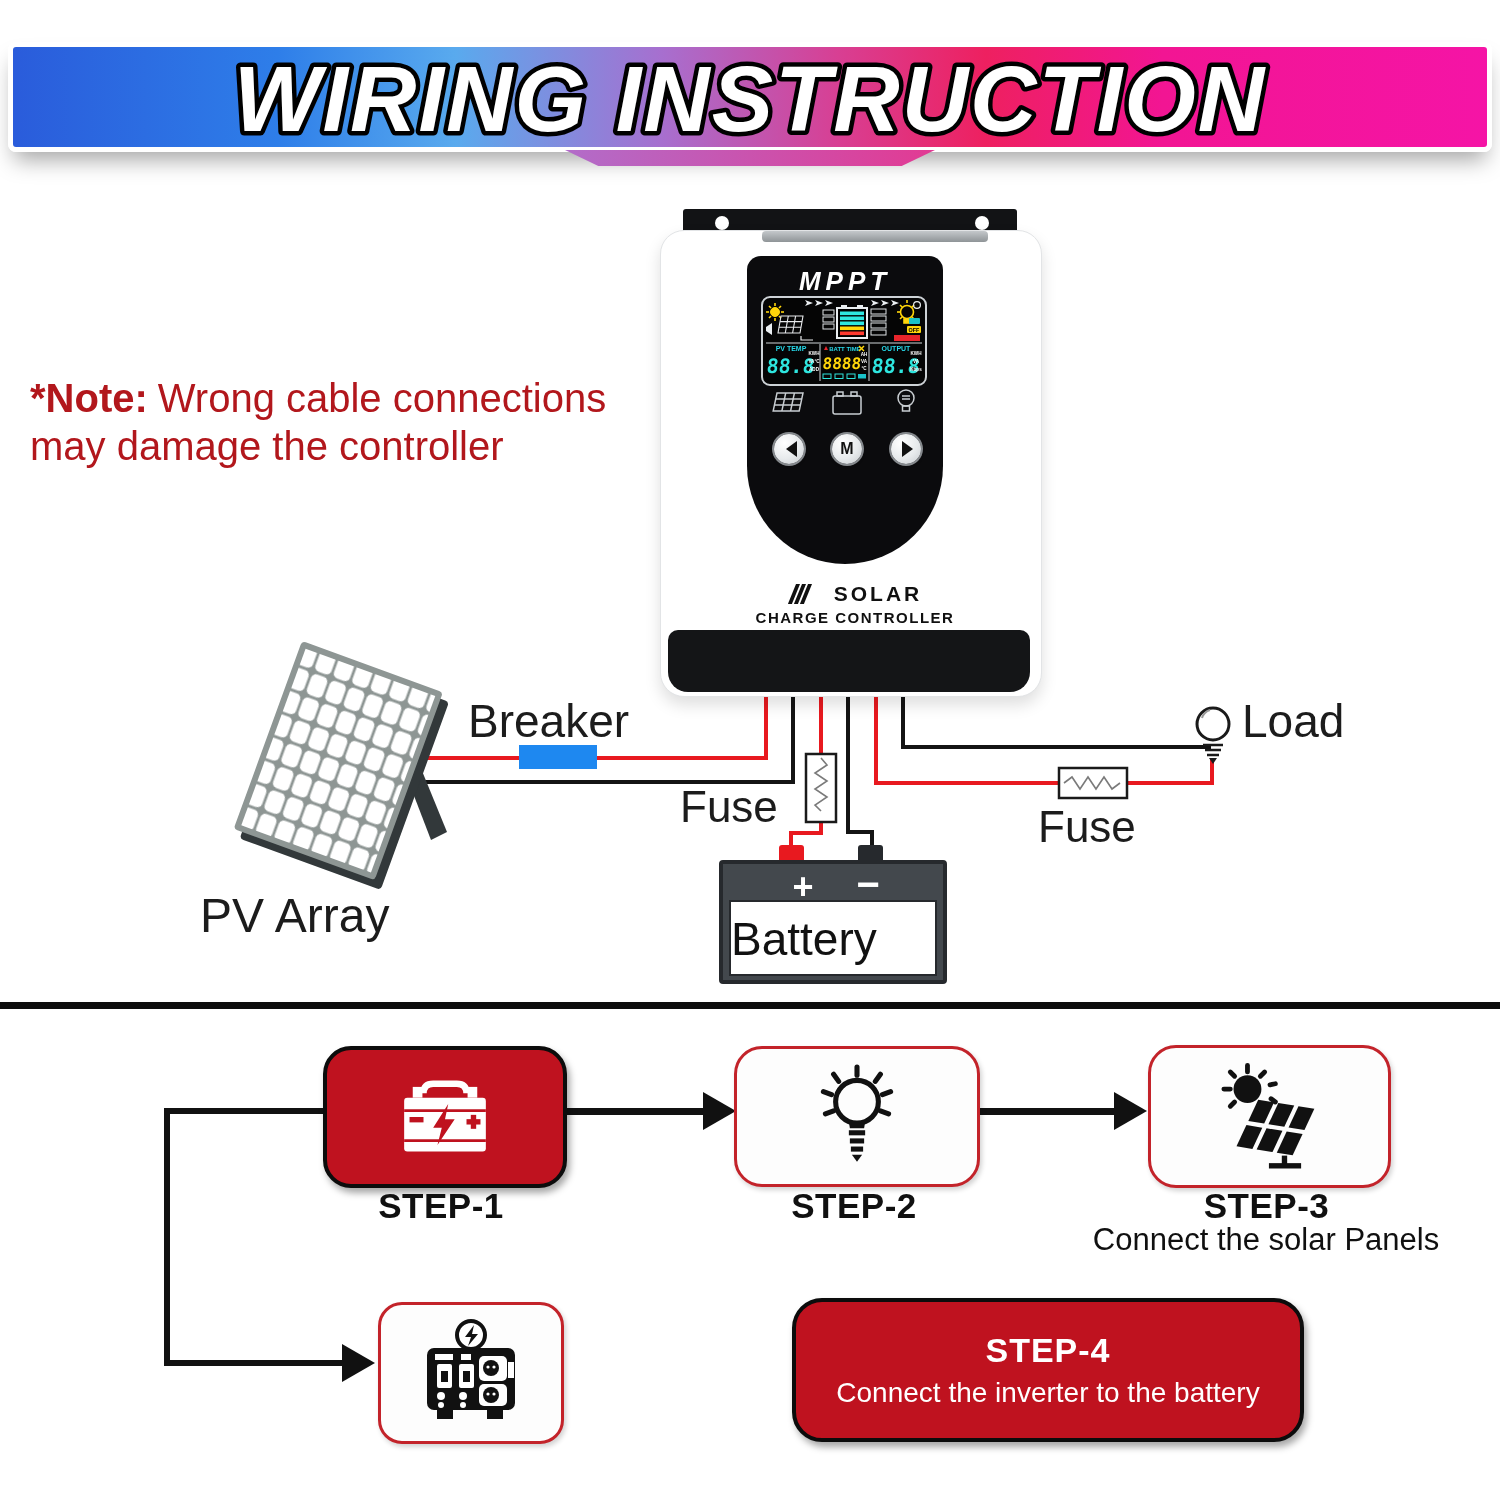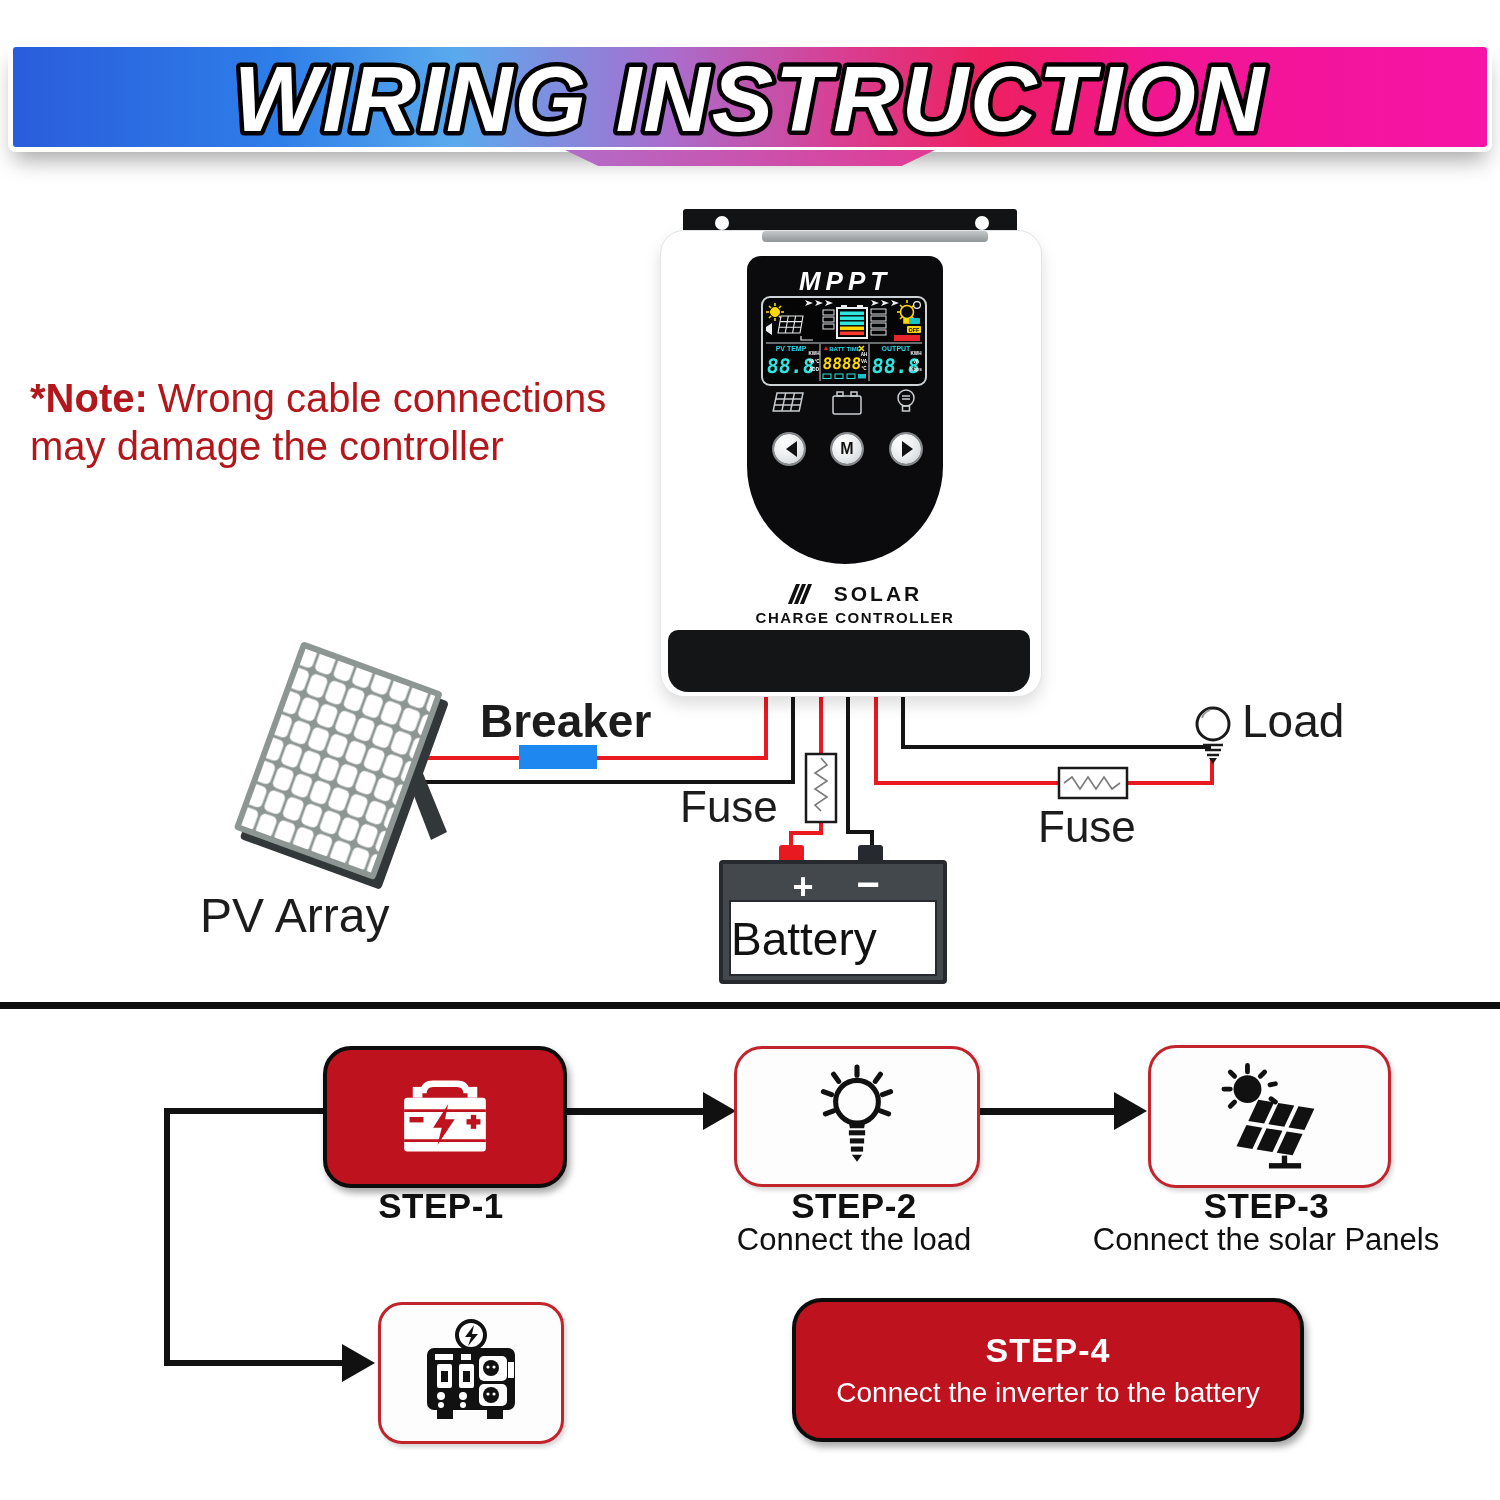--- a/index.html
+++ b/index.html
@@ -139,21 +139,21 @@
     <g>
       <polygon points="388,728 402,722 447,832 431,840" fill="#32383a"></polygon>
       <g transform="translate(302,641) rotate(20)">
         <rect x="9" y="7" width="150" height="200" rx="4" fill="#32383a"></rect>
         <rect x="0" y="0" width="150" height="200" rx="4" fill="#8e9694"></rect>
         <rect x="6" y="6" width="138" height="188" fill="url(#pvcells)"></rect>
       </g>
     </g>
   </svg>
 
-  <div class="dlabel" style="left:480px;top:694px;font-weight:bold;">Breaker</div>
+  <div class="dlabel" style="left:468px;top:694px;">Breaker</div>
   <div class="dlabel" style="left:680px;top:782px;font-size:44px;">Fuse</div>
   <div class="dlabel" style="left:1038px;top:802px;font-size:44px;">Fuse</div>
   <div class="dlabel" style="left:1242px;top:694px;">Load</div>
   <div class="dlabel" style="left:200px;top:888px;font-size:48px;">PV Array</div>
   <div class="battery-word">Battery</div>
   <div class="bterm" style="left:788px;top:866px;width:30px;font-size:36px;">+</div>
   <div class="bterm" style="left:853px;top:862px;width:30px;font-size:40px;">−</div>
 
   <div class="bracket">
     <span class="hole" style="left:32px;"></span>
@@ -382,21 +382,20 @@
           <line x1="76" y1="52" x2="68" y2="49"></line>
       </g>
       <path d="M37,60 h16 l-1,6 h-14 z" fill="#111"></path>
       <rect x="37" y="68" width="16" height="5" fill="#111"></rect>
       <rect x="38" y="76" width="14" height="5" fill="#111"></rect>
       <rect x="39" y="84" width="12" height="5" fill="#111"></rect>
       <polygon points="40,92 50,92 45,99" fill="#111"></polygon>
     </svg>
   </div>
   <div class="step-title" style="left:734px;top:1186px;width:240px;">STEP-2</div>
-  <div class="step-cap" style="left:694px;top:1222px;width:320px;">Connect the load</div>
 
   <div class="stepbox line" style="left:1148px;top:1045px;width:237px;height:137px;">
     <svg width="118" height="108" viewBox="0 0 110 100">
       <circle cx="34" cy="24" r="13" fill="#111"></circle>
       <g stroke="#111" stroke-width="4.5" stroke-linecap="round">
         <line x1="34" y1="2" x2="34" y2="8"></line>
           <line x1="18" y1="8" x2="22" y2="12"></line>
           <line x1="50" y1="8" x2="46" y2="12"></line>
         <line x1="12" y1="24" x2="18" y2="24"></line>
           <line x1="55" y1="20" x2="60" y2="19"></line>

